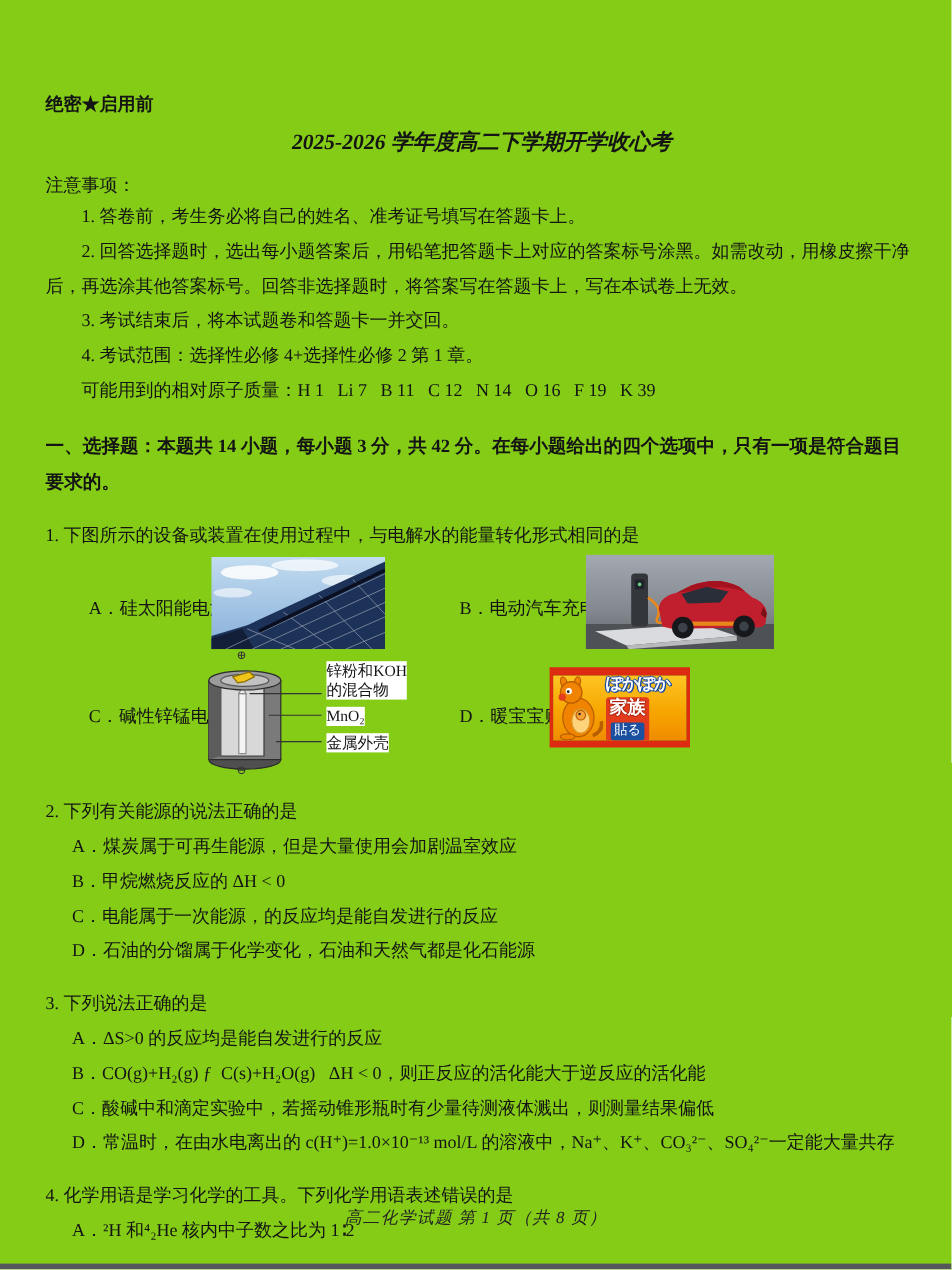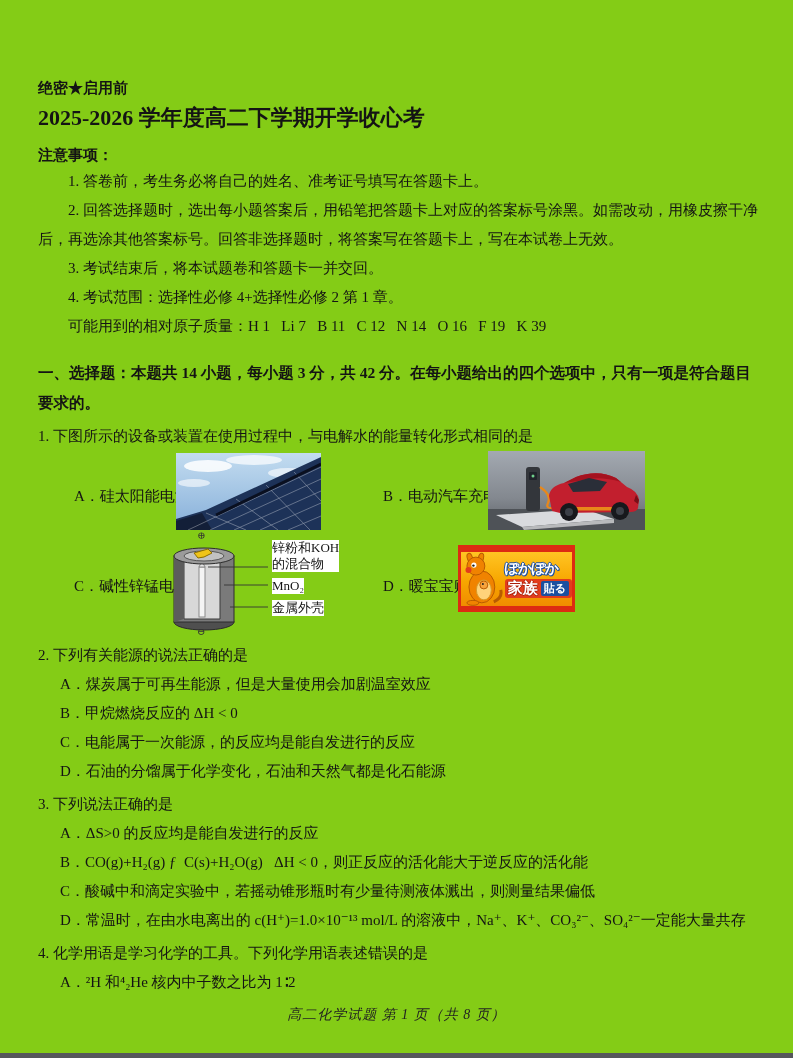--- a/index.html
+++ b/index.html
@@ -1,28 +1,28 @@
 <!DOCTYPE html>
 <html><head>
 <meta charset="utf-8">
 <style>
   * { margin:0; padding:0; box-sizing:border-box; }
   html,body { background:#ffffff; }
   .sheet { width:793px; height:1058px; position:relative; margin:0 auto; background:#84cc16;
            font-family:"Liberation Serif","DejaVu Serif",serif; color:#141414; overflow:hidden; }
   .content { padding:78px 28px 0 38px; }
   .secret { font-weight:bold; font-size:15px; line-height:20px; }
-  .t1 { text-align:left; font-size:22px; font-weight:bold; line-height:30px; margin-top:5px; }
+  .t1 { text-align:center; font-size:18px; font-weight:bold; line-height:30px; margin-top:5px;font-style:italic; }
   .t2 { text-align:center; font-size:28px; font-weight:bold; line-height:40px; margin-top:4px; }
-  .notice-h { font-weight:bold; font-size:15px; line-height:24px; margin-top:10px; }
+  .notice-h { font-weight:normal; font-size:15px; line-height:24px; margin-top:10px; }
   .item { font-size:15px; line-height:29px; text-indent:2em; white-space:pre-wrap; }
   .sec-head { font-weight:bold; font-size:15.5px; line-height:30px; margin-top:17px; }
   .stem { font-size:15px; line-height:29px; white-space:pre-wrap; }
   .opt { font-size:15px; line-height:29px; padding-left:22px; white-space:pre-wrap; }
-  .qblock { margin-top:4px; }
+  .qblock { margin-top:15px; }
 
   
   .q1-figures { position:relative; height:186px; }
   .q1-figures .optlabel { position:absolute; font-size:15px; }
   .lab-a { left:36px;  top:36px; }
   .lab-b { left:345px; top:36px; }
   .lab-c { left:36px;  top:126px; }
   .lab-d { left:345px; top:126px; }
   .fig { position:absolute; overflow:hidden; }
   .fig-solar { left:138px; top:2px;  width:145px; height:77px; }
@@ -38,24 +38,24 @@
   .bl1 { top:1px; }  .bl2 { top:39px; } .bl3 { top:61px; }
   .batt-pole { position:absolute; font-size:10px; line-height:10px; color:#333; }
   .pole-plus  { left:29px; top:-8px; }
   .pole-minus { left:29px; top:88px; }
 
   
   .patch-text { margin-left:2px; }
   .pk1 { font-weight:bold; font-size:14px; line-height:16px; color:#fff; letter-spacing:-1px;
          text-shadow:-1px 0 #1b4fa0, 1px 0 #1b4fa0, 0 -1px #1b4fa0, 0 1px #1b4fa0, 1px 1px #1b4fa0; }
   .pk2-row { display:flex; align-items:center; gap:3px; background:#e23c1c; border-radius:3px;
-             padding:1px 3px; margin-top:2px; width:max-content; }
+             padding:1px 3px; margin-top:2px; width:max-content;flex-direction:column; }
   .pk2 { font-weight:bold; font-size:15px; line-height:17px; color:#fff;
          text-shadow:-1px 0 #a8200b, 1px 0 #a8200b, 0 1px #a8200b; }
-  .badge { background:#1b4fa0; color:#fff; font-weight:bold; font-size:11px; line-height:13px;
+  .badge { background:#1b4fa0; color:#fff; font-weight:normal; font-size:11px; line-height:13px;
            padding:1px 3px; border-radius:2px; }
 
   .footer { position:absolute; left:0; right:0; bottom:34px; text-align:center;
             font-size:14px; letter-spacing:1px; color:#222;font-style:italic; }
   .scan-edge { position:absolute; left:0; right:0; bottom:0; height:5px; background:#56575b; }
 </style>
 </head>
 <body>
 
 <div class="sheet">

